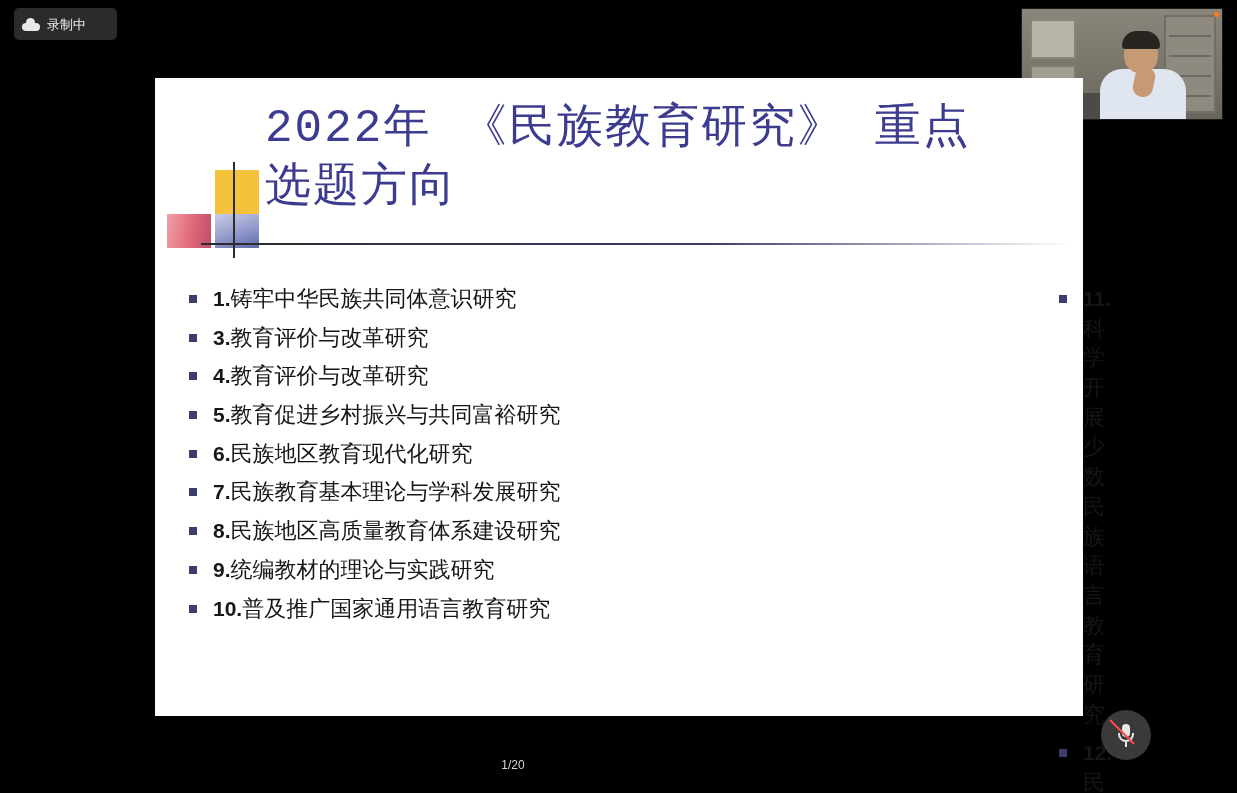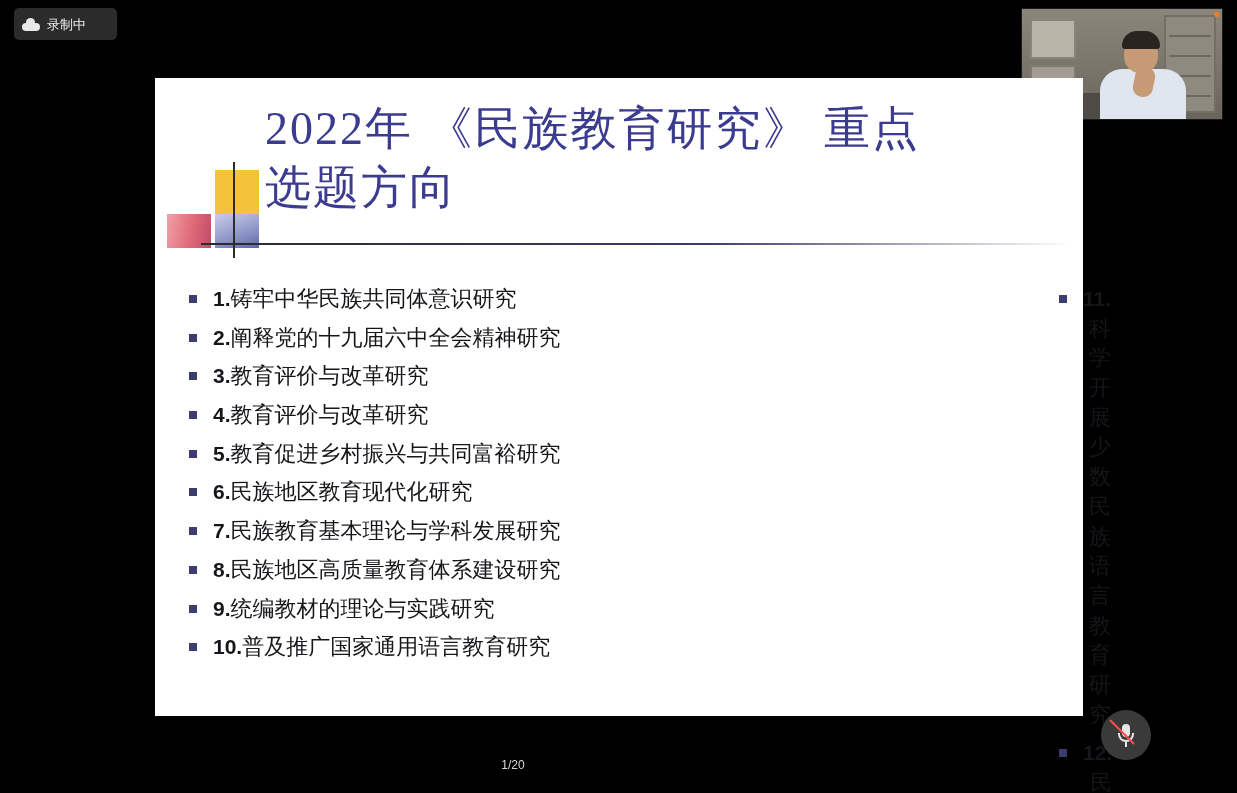--- a/index.html
+++ b/index.html
@@ -194,21 +194,21 @@
 
   #slide-title {
     position: absolute;
     left: 110px;
     top: 22px;
     width: 800px;
     color: #3b3b8f;
     font-size: 46px;
     line-height: 1.28;
     letter-spacing: 2px;
-    font-family: Liberation Serif, serif;
+    font-family: Liberation Mono, monospace;
     white-space: pre-line;
   }
 
   
   #deco {
     position: absolute;
     left: 12px;
     top: 92px;
     width: 100px;
     height: 80px;
@@ -276,21 +276,21 @@
     background: #3c3c6e;
     margin: 11px 16px 0 0;
   }
   .bullet-list .text {
     color: #16161a;
     font-size: 22px;
     line-height: 1.35;
     font-family: "Liberation Serif", serif;
   }
   .col.left  .bullet-list .text { max-width: 352px; }
-  .col.right .bullet-list .text { max-width: 350px; text-align: right; }
+  .col.right .bullet-list .text { max-width: 350px; }
   .bullet-list .num {
     font-family: "Liberation Sans", sans-serif;
     font-weight: bold;
     font-size: 21px;
   }
 
   
   #page-indicator {
     position: absolute;
     left: 0;
@@ -395,24 +395,20 @@
   <div id="columns">
 
     <div class="col left">
       <ul class="bullet-list">
         <li>
           <span class="marker"></span>
           <span class="text"><span class="num">1.</span><span>铸牢中华民族共同体意识研究</span></span>
         </li>
         <li>
           <span class="marker"></span>
-          <span class="text"><span class="num">2.</span><span>阐释党的十九届六中全会精神研究</span></span>
-        </li>
-        <li>
-          <span class="marker"></span>
           <span class="text"><span class="num">3.</span><span>教育评价与改革研究</span></span>
         </li>
         <li>
           <span class="marker"></span>
           <span class="text"><span class="num">4.</span><span>教育评价与改革研究</span></span>
         </li>
         <li>
           <span class="marker"></span>
           <span class="text"><span class="num">5.</span><span>教育促进乡村振兴与共同富裕研究</span></span>
         </li>

